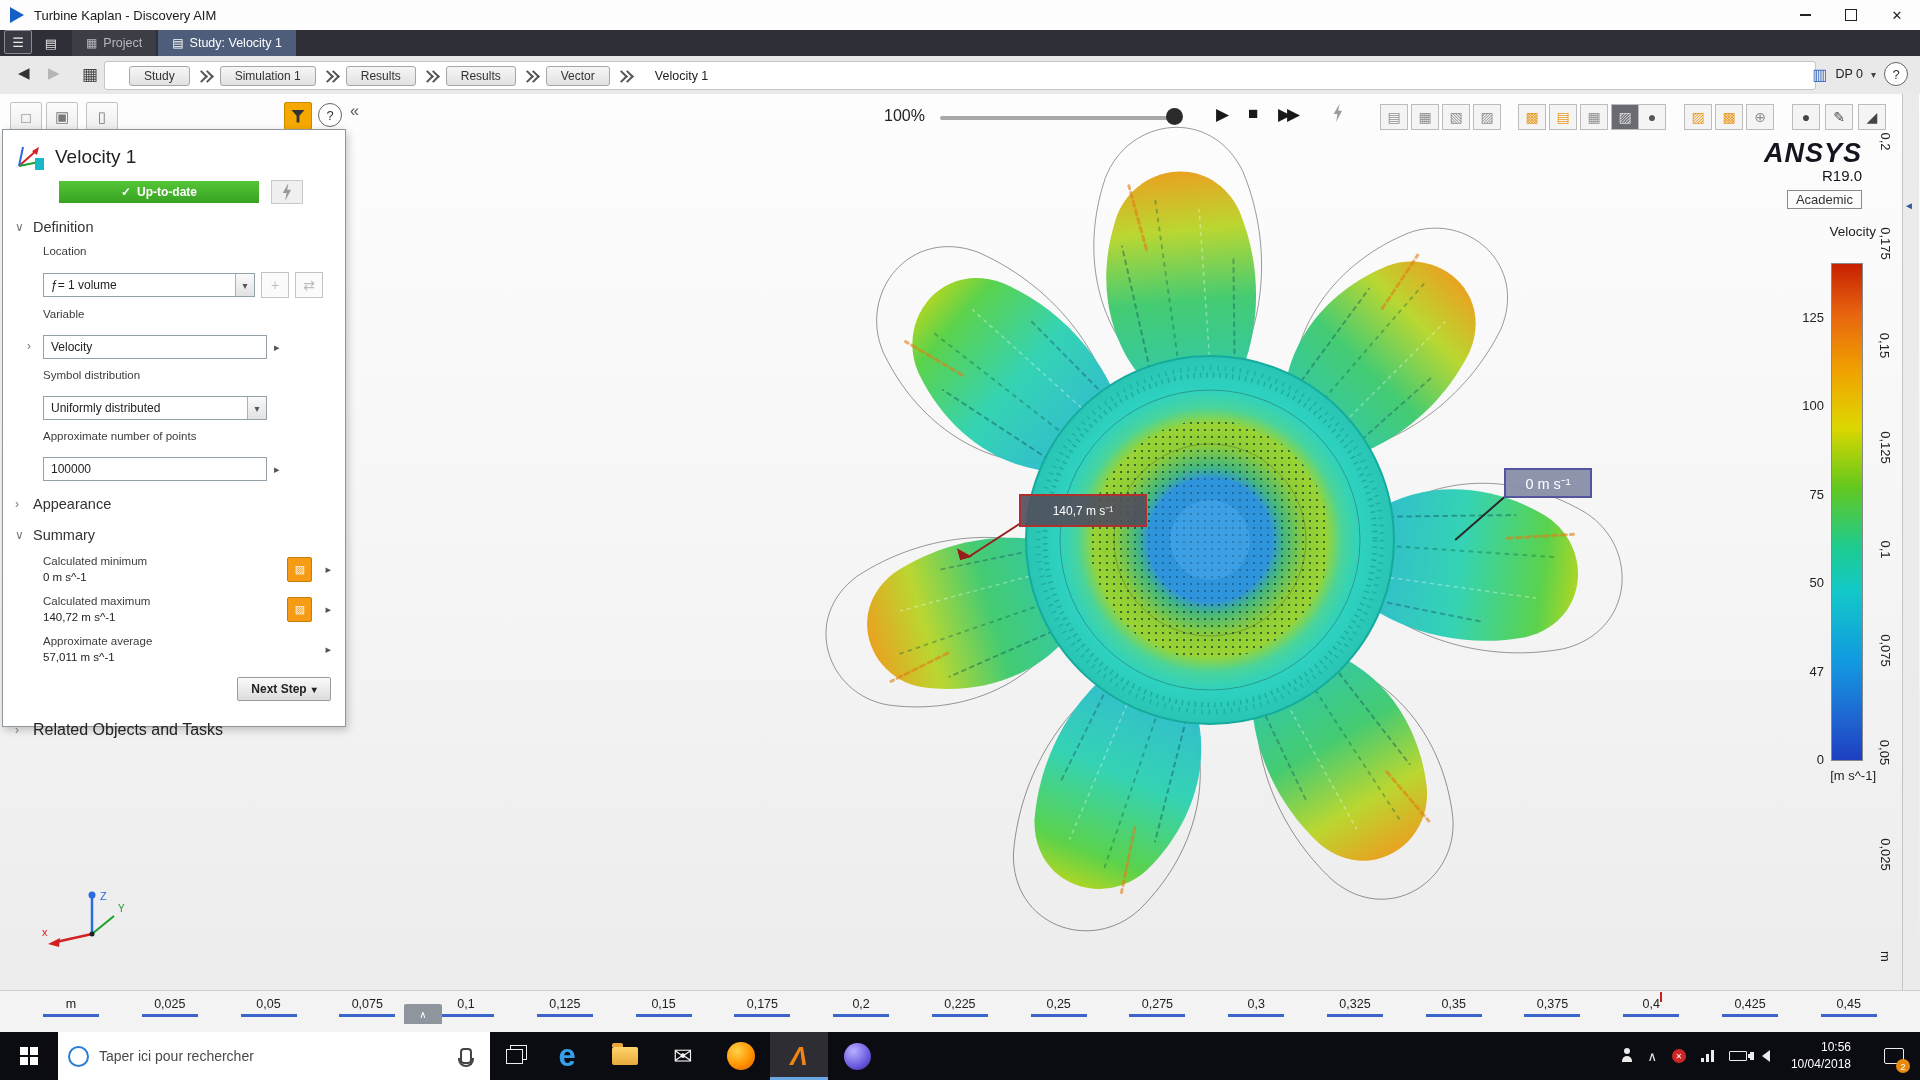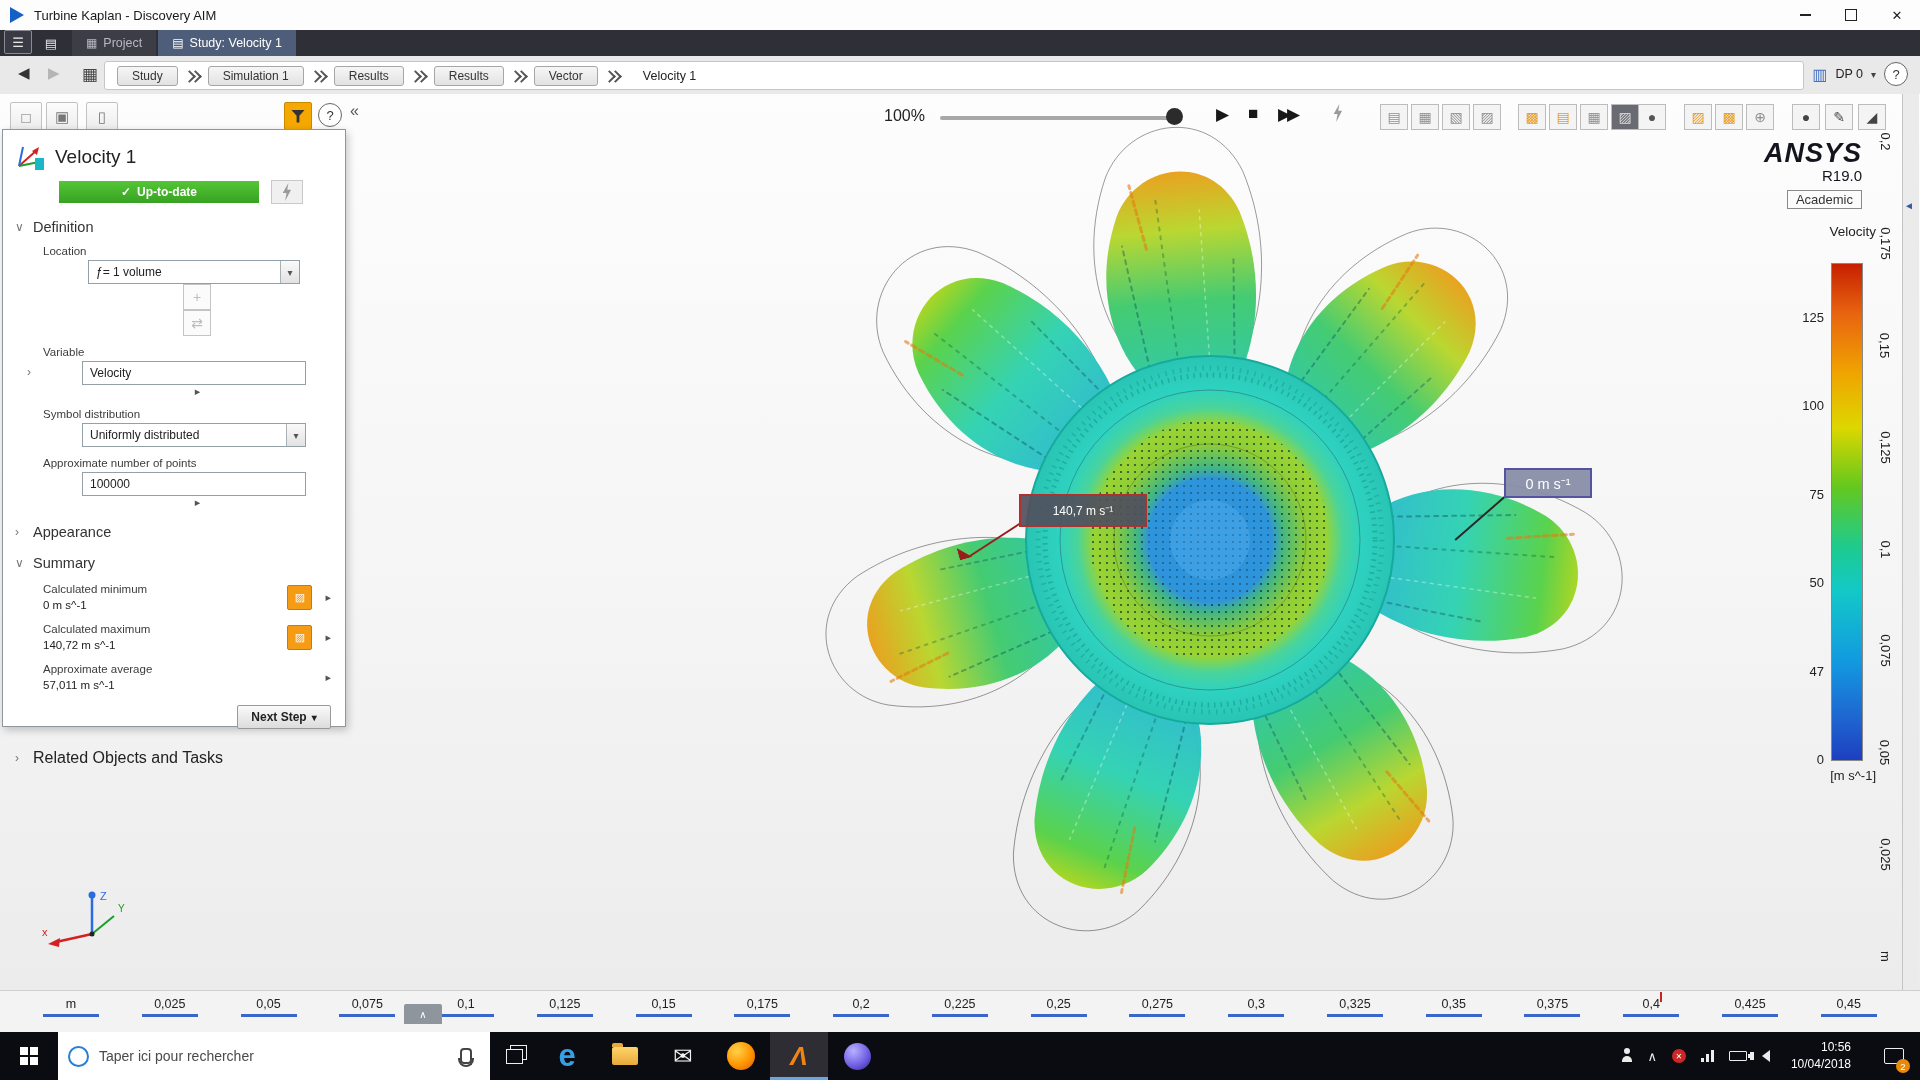--- a/index.html
+++ b/index.html
@@ -27,21 +27,21 @@
   .tab{height:26px;display:flex;align-items:center;gap:6px;padding:0 14px;font-size:12.5px;}
   .tab.inactive{background:#3d3d46;color:#b8b8c2;margin-left:6px;}
   .tab.active{background:#4e5d79;color:#ffffff;margin-left:2px;}
   .tab .ticon{font-size:12px;}
 
   
   #navbar{position:absolute;left:0;top:56px;width:1920px;height:38px;background:#e9e9e9;
           border-bottom:1px solid #cfcfcf;}
   .navic{position:absolute;top:8px;font-size:15px;color:#444;}
   #breadcrumb-box{position:absolute;left:104px;top:5px;width:1686px;height:27px;background:#ffffff;
-                  border:1px solid #c6c6c6;border-radius:3px;display:flex;align-items:center;padding-left:12px;}
+                  border:1px solid #c6c6c6;border-radius:3px;display:flex;align-items:center;padding-left:24px;}
   .crumb{display:flex;align-items:center;}
   .pill{background:linear-gradient(#f6f6f6,#e2e2e2);border:1px solid #a6a6a6;border-radius:3px;
         padding:2px 14px;font-size:12px;color:#333;}
   .crumb:last-child .pill{background:none;border:1px solid transparent;color:#222;font-weight:500;font-size:12.5px;}
   .sep-ic{width:16px;height:14px;position:relative;margin:0 7px;}
   .sep-ic::before,.sep-ic::after{content:"";position:absolute;top:3px;width:7px;height:7px;
         border-top:2px solid #555;border-right:2px solid #555;transform:rotate(45deg);}
   .sep-ic::before{left:0;} .sep-ic::after{left:6px;}
   .crumb:last-child .sep-ic{display:none;}
   #dp-cluster{position:absolute;right:12px;top:6px;display:flex;align-items:center;gap:8px;}
@@ -70,21 +70,21 @@
   .p-head{display:flex;align-items:center;gap:10px;padding:12px 10px 2px 10px;}
   .p-title{font-size:19px;color:#222;}
   .p-status{display:flex;align-items:center;margin:6px 0 0 56px;}
   #status-bar{width:200px;height:22px;background:linear-gradient(#54c636,#37a222);display:flex;
               align-items:center;justify-content:center;gap:6px;color:#fff;font-weight:bold;font-size:12px;}
   #status-zap{width:30px;height:22px;margin-left:12px;border:1px solid #c9c9c9;background:#f0f0f0;}
   .p-sec{display:flex;align-items:center;gap:6px;margin:15px 0 0 12px;font-size:14.5px;color:#333;}
   .p-sec .chev{color:#777;font-size:12px;width:12px;}
   .p-fields{margin-left:40px;}
   .flab{font-size:11.5px;color:#3c3c3c;margin-top:10px;}
-  .frow{display:flex;align-items:center;margin-top:3px;position:relative;flex-direction:column;}
+  .frow{display:flex;align-items:center;margin-top:15px;position:relative;}
   .inp{height:24px;border:1px solid #93a0a8;background:#fff;font-size:12px;color:#222;
        display:flex;align-items:center;padding:0 7px;box-sizing:border-box;}
   .dd{justify-content:space-between;padding-right:0;}
   .ddarrow{width:18px;height:22px;border-left:1px solid #aab2b8;background:linear-gradient(#fafafa,#e2e2e2);
            font-size:10px;color:#555;}
   .sqbtn{width:26px;height:24px;border:1px solid #c4c4c4;background:#fbfbfb;color:#bdbdbd;
          font-size:14px;margin-left:6px;}
   .marrow{color:#555;font-size:11px;margin-left:7px;}
   .expander{position:absolute;left:-16px;top:4px;color:#777;font-size:12px;}
   .sumrow{display:flex;align-items:center;margin:12px 14px 0 40px;}

